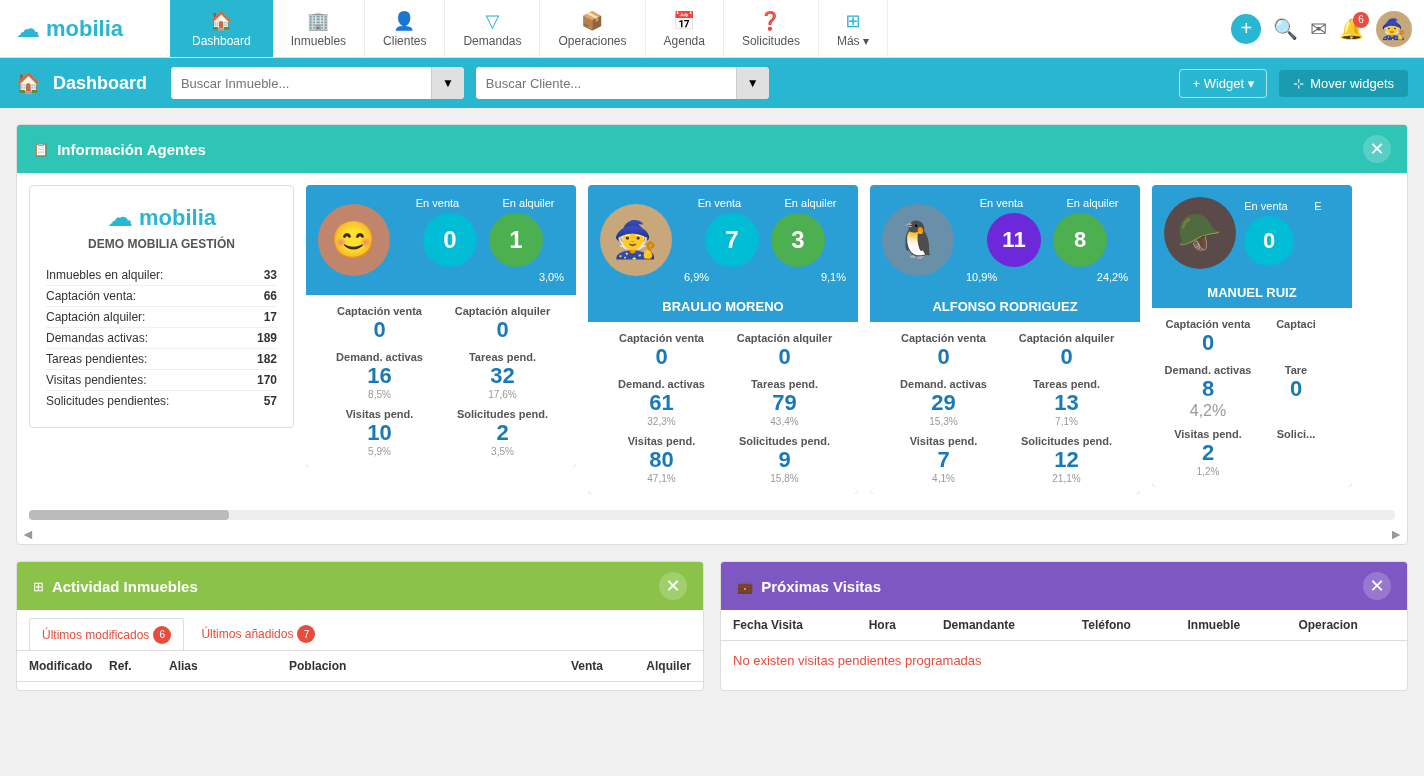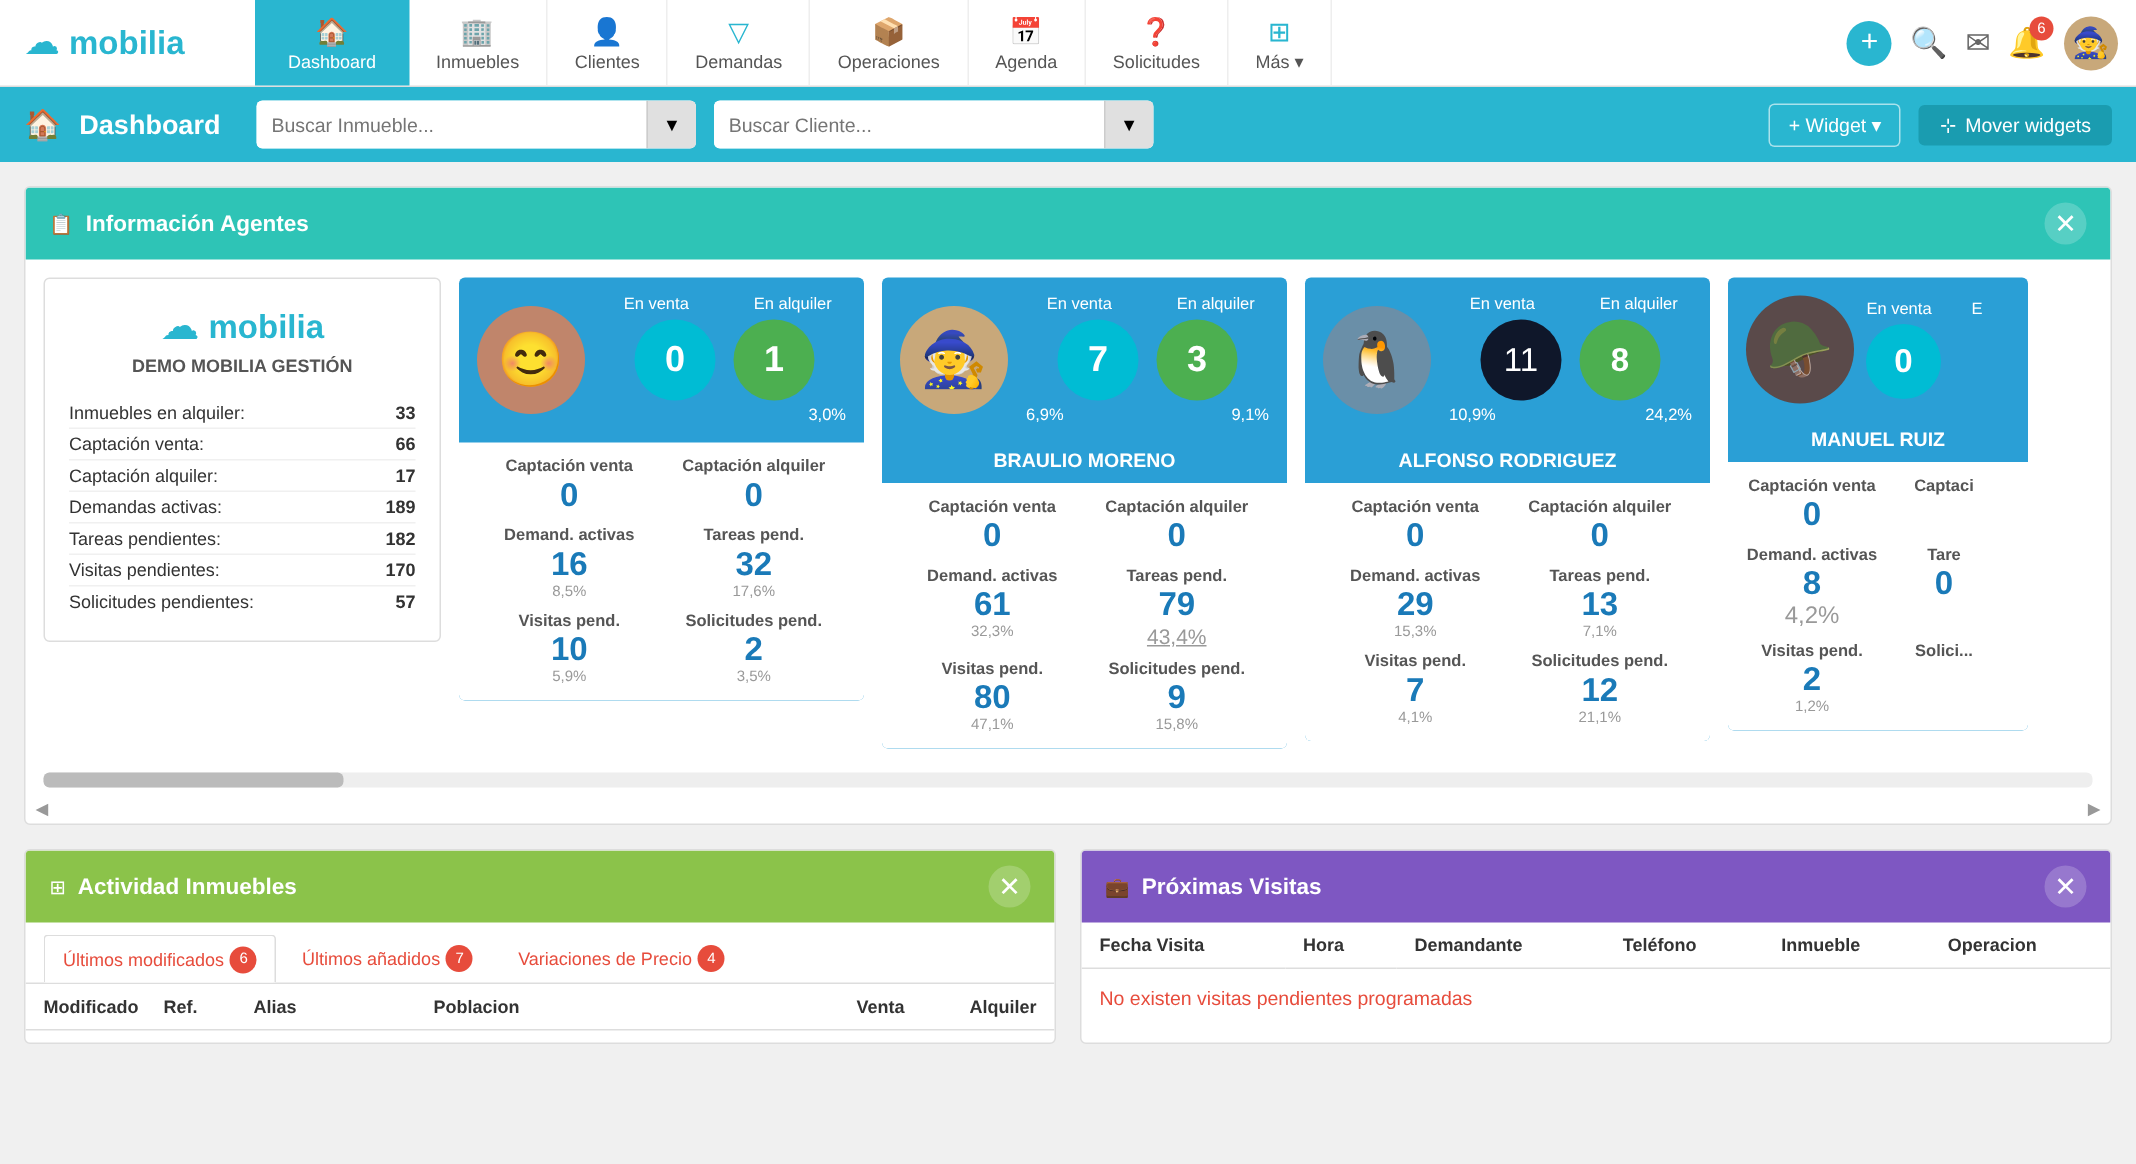--- a/index.html
+++ b/index.html
@@ -221,21 +221,21 @@
           </div>
           <div style="display:flex; justify-content:space-between; margin-bottom:8px;">
             <div style="text-align:center; flex:1;">
                 <div style="font-size:11px; font-weight:bold; color:#555;">Demand. activas</div>
                 <div style="font-size:22px; font-weight:bold; color:#1a7ab8;">61</div>
                 <div style="font-size:10px; color:#999;">32,3%</div>
               </div>
             <div style="text-align:center; flex:1;">
                 <div style="font-size:11px; font-weight:bold; color:#555;">Tareas pend.</div>
                 <div style="font-size:22px; font-weight:bold; color:#1a7ab8;">79</div>
-                <div style="font-size:14px; color:#999;text-decoration:underline;">43,4%</div>
+                <div style="font-size:10px; color:#999;">43,4%</div>
               </div>
           </div>
           <div style="display:flex; justify-content:space-between;">
             <div style="text-align:center; flex:1;">
                 <div style="font-size:11px; font-weight:bold; color:#555;">Visitas pend.</div>
                 <div style="font-size:22px; font-weight:bold; color:#1a7ab8;">80</div>
                 <div style="font-size:10px; color:#999;">47,1%</div>
               </div>
             <div style="text-align:center; flex:1;">
                 <div style="font-size:11px; font-weight:bold; color:#555;">Solicitudes pend.</div>
@@ -248,21 +248,21 @@
 
       <div style="min-width:270px; background:#2a9fd6; border-radius:4px; overflow:hidden;">
         <div style="padding:12px; display:flex; align-items:center; gap:12px;">
           <div style="width:72px; height:72px; border-radius:50%; background:#6a8fa8; overflow:hidden; flex-shrink:0; display:flex; align-items:center; justify-content:center; font-size:36px;">🐧</div>
           <div style="flex:1;">
             <div style="display:flex; gap:20px; margin-bottom:4px;">
               <span style="color:#fff; font-size:11px; flex:1; text-align:center;">En venta</span>
               <span style="color:#fff; font-size:11px; flex:1; text-align:center;">En alquiler</span>
             </div>
             <div style="display:flex; gap:12px; justify-content:center;">
-              <div style="width:54px; height:54px; border-radius:50%; background:#0f172a; display:flex; align-items:center; justify-content:center; font-size:22px; font-weight:normal; color:#fff;">
+              <div style="width:54px; height:54px; border-radius:50%; background:#6d28d9; display:flex; align-items:center; justify-content:center; font-size:22px; font-weight:bold; color:#fff;">
                 <span>11</span>
               </div>
               <div style="width:54px; height:54px; border-radius:50%; background:#4caf50; display:flex; align-items:center; justify-content:center; font-size:22px; font-weight:bold; color:#fff;">
                 <span>8</span>
               </div>
             </div>
             <div style="color:#fff; font-size:11px; text-align:right; margin-top:4px; display:flex; justify-content:space-between;">
               <span>10,9%</span>
               <span>24,2%</span>
             </div>
@@ -380,24 +380,20 @@
         <button style="background:rgba(255,255,255,0.2); border:none; color:#fff; border-radius:50%; width:28px; height:28px; font-size:18px; cursor:pointer; display:flex; align-items:center; justify-content:center;">✕</button>
       </div>
       <div style="display:flex; padding:8px 12px 0; gap:4px; border-bottom:1px solid #ddd;">
         <div style="padding:6px 12px; font-size:12px; cursor:pointer; border-radius:3px 3px 0 0; color:#e74c3c; border:1px solid #ddd; border-bottom:none; background:#fff; display:flex; align-items:center; gap:4px;">
           <span>Últimos modificados</span>
           <span style="background:#e74c3c; color:#fff; border-radius:50%; width:18px; height:18px; font-size:10px; display:flex; align-items:center; justify-content:center;">6</span>
         </div>
         <div style="padding:6px 12px; font-size:12px; cursor:pointer; border-radius:3px 3px 0 0; color:#e74c3c; border:1px solid transparent; background:transparent; display:flex; align-items:center; gap:4px;">
           <span>Últimos añadidos</span>
           <span style="background:#e74c3c; color:#fff; border-radius:50%; width:18px; height:18px; font-size:10px; display:flex; align-items:center; justify-content:center;">7</span>
-        </div>
-        <div style="padding:6px 12px; font-size:12px; cursor:pointer; border-radius:3px 3px 0 0; color:#e74c3c; border:1px solid transparent; background:transparent; display:flex; align-items:center; gap:4px;">
-          <span>Variaciones de Precio</span>
-          <span style="background:#e74c3c; color:#fff; border-radius:50%; width:18px; height:18px; font-size:10px; display:flex; align-items:center; justify-content:center;">4</span>
         </div>
       </div>
       <div style="display:flex; padding:8px 12px; font-weight:bold; font-size:12px; border-bottom:1px solid #ddd; color:#333;">
         <span style="flex:0 0 80px;">Modificado</span>
         <span style="flex:0 0 60px;">Ref.</span>
         <span style="flex:0 0 120px;">Alias</span>
         <span style="flex:1;">Poblacion</span>
         <span style="flex:0 0 60px; text-align:left;">Venta</span>
         <span style="flex:0 0 60px; text-align:right;">Alquiler</span>
       </div>

